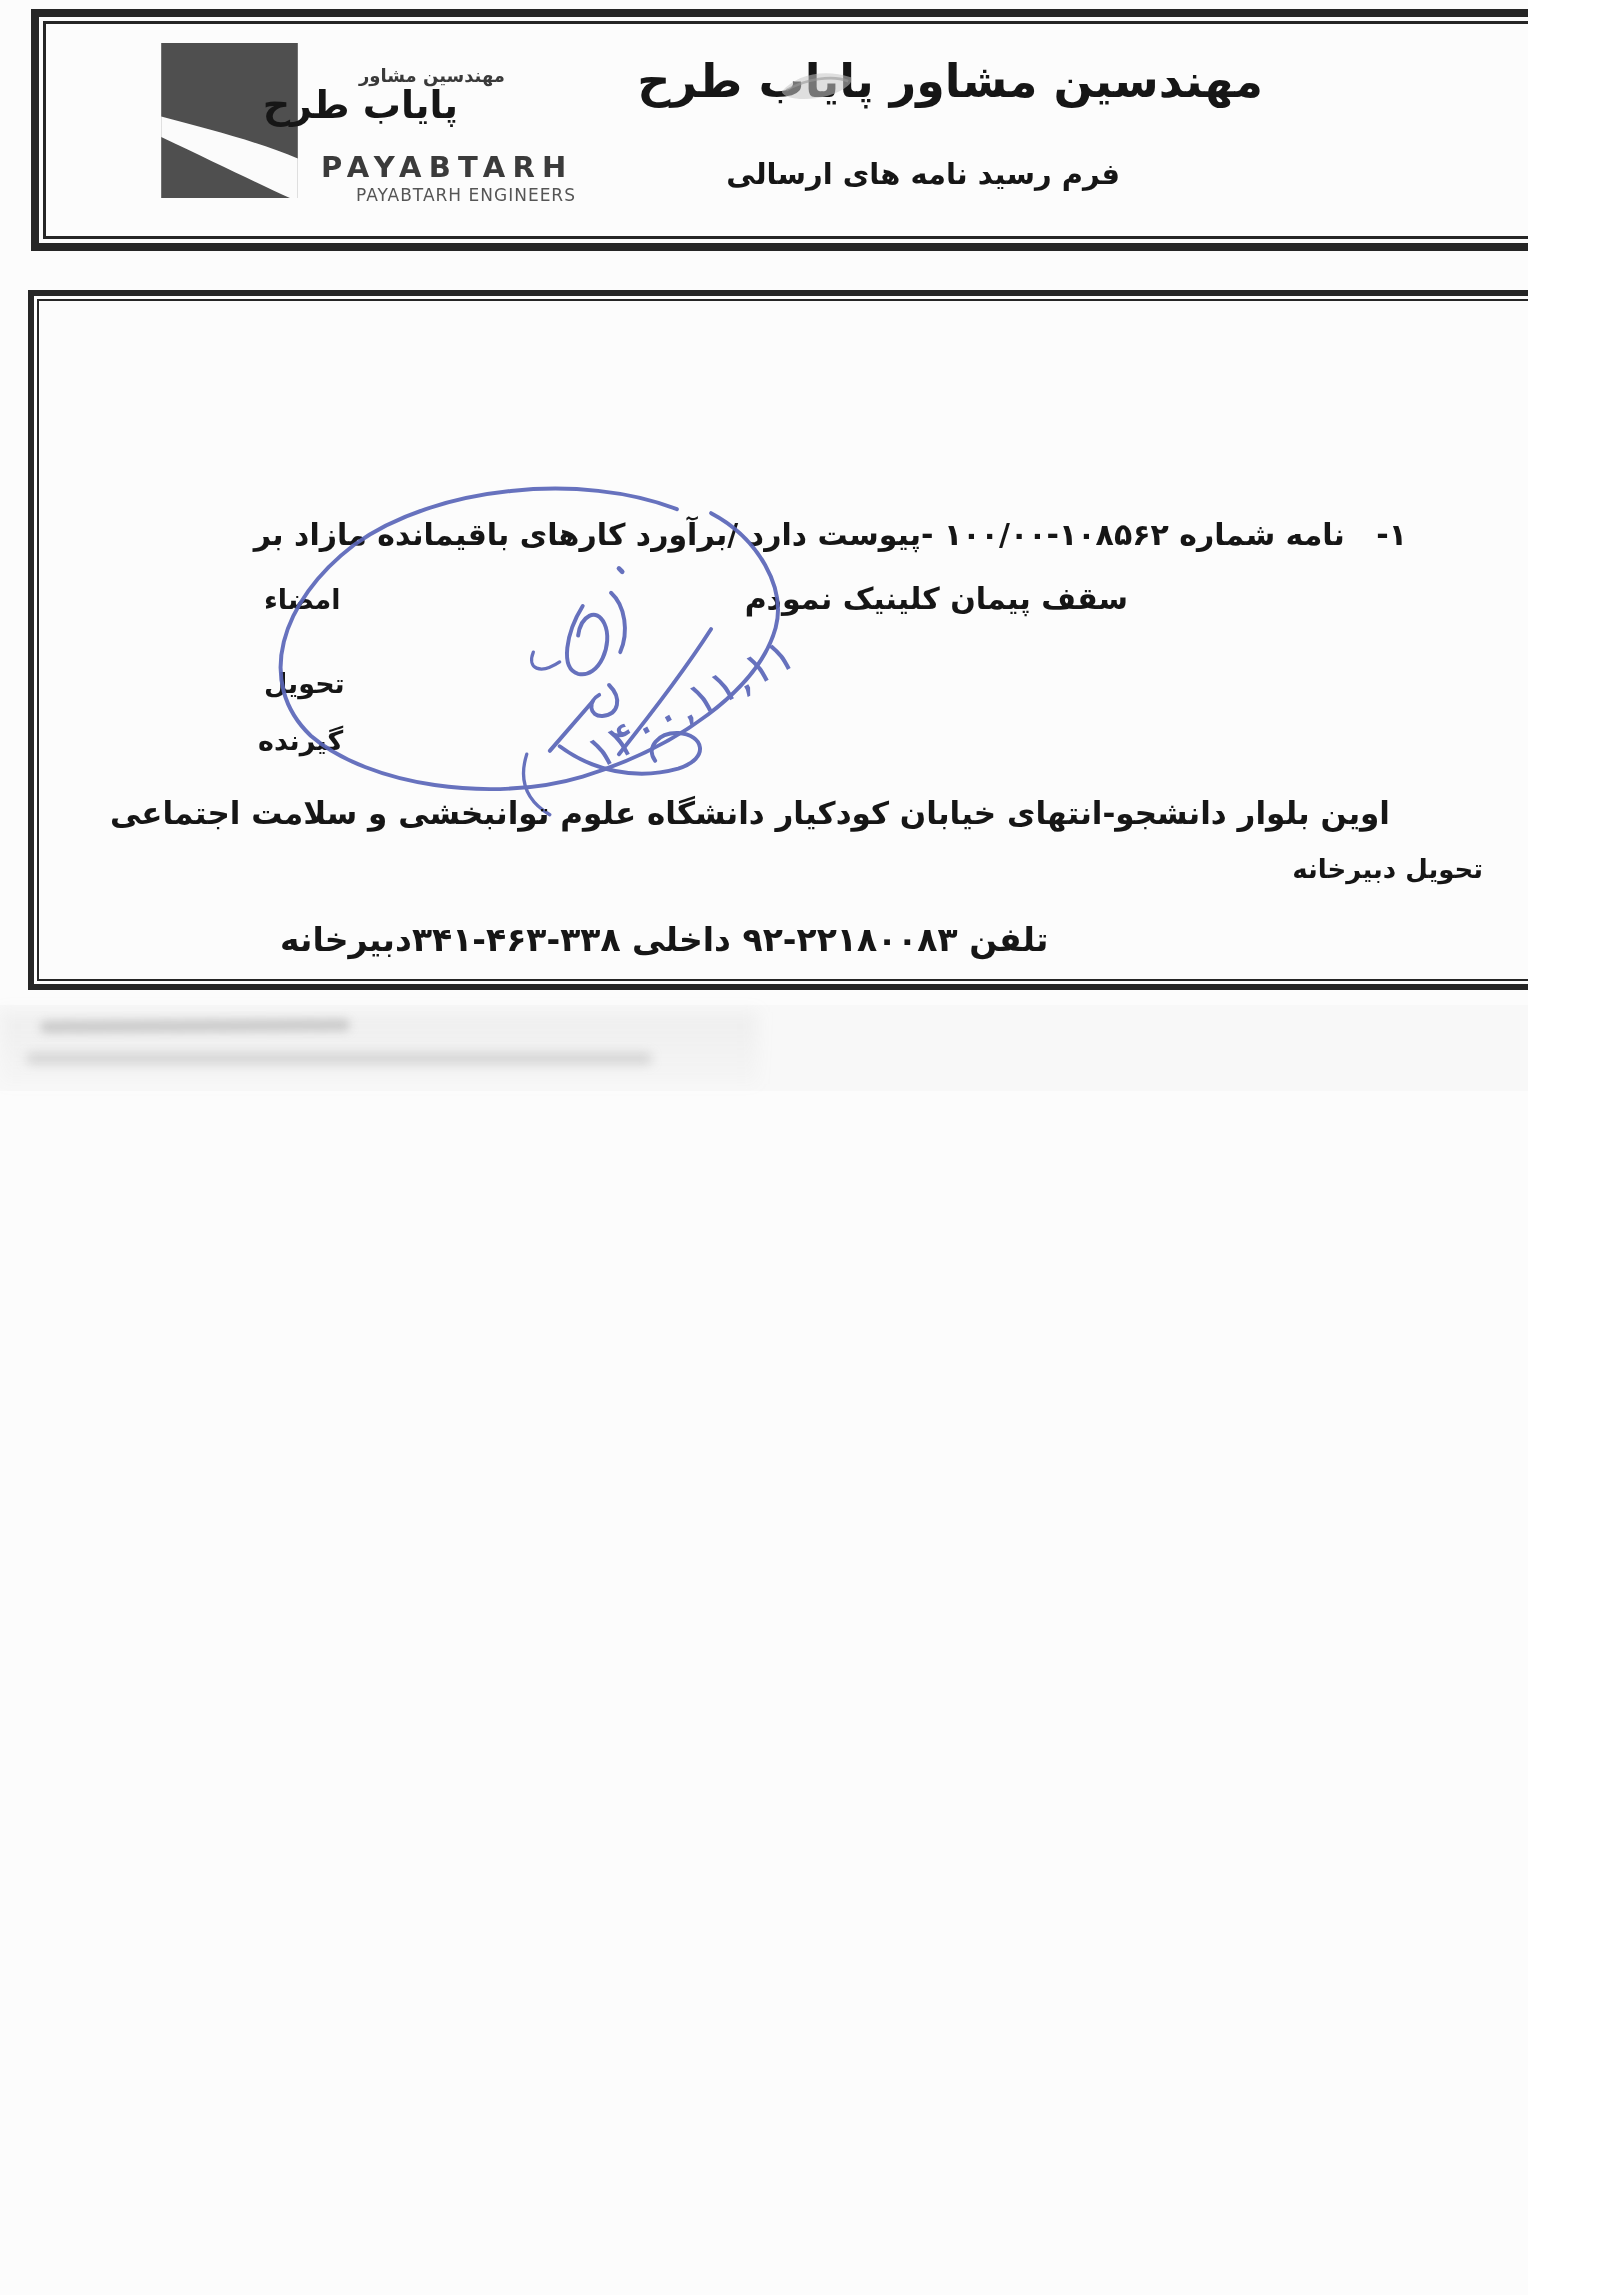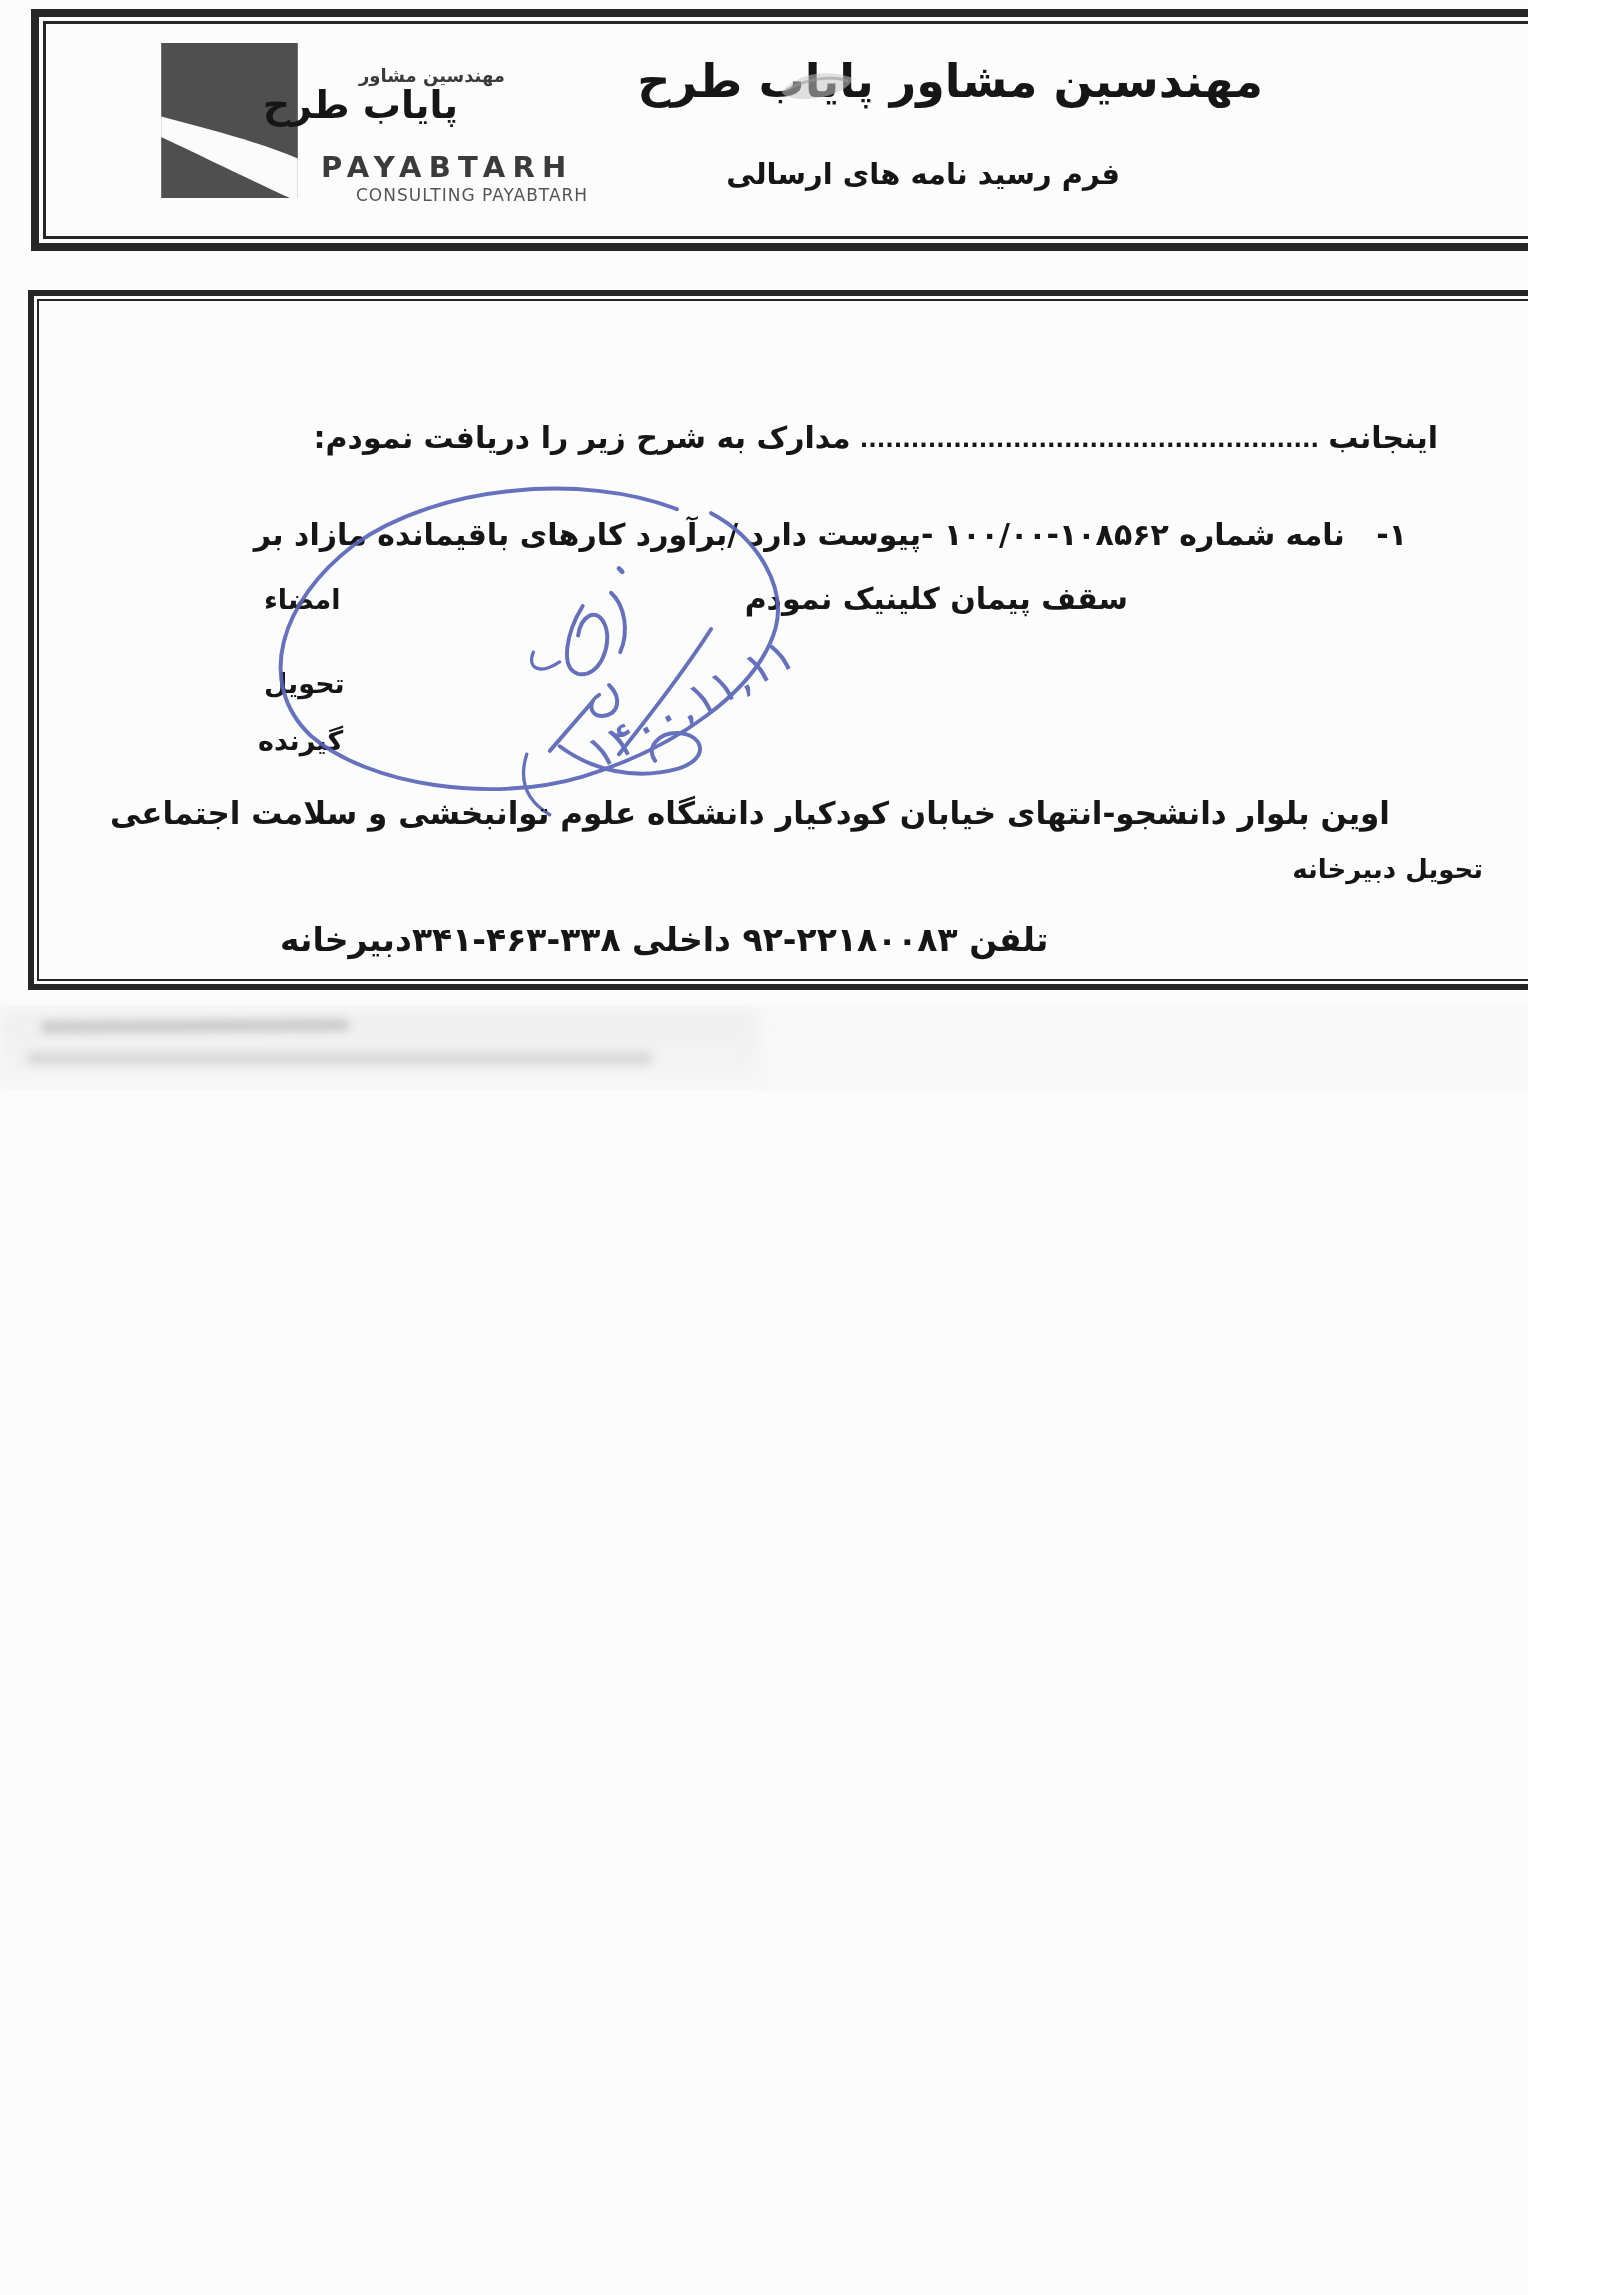--- a/index.html
+++ b/index.html
@@ -46,39 +46,36 @@
   </div>
 
   <svg class="artifact" style="left:161px;top:43px;" width="137" height="155" viewBox="0 0 208 236" aria-hidden="true">
     <rect x="0" y="0" width="208" height="236" fill="#4f4f4f"></rect>
     <path d="M0,112 L0,143 C 80,181 152,216 196,236 L208,236 L208,176 C 150,151 75,132 0,112 Z" fill="#fbfbfb"></path>
   </svg>
 
   <div class="txt fa b logo-tagline" style="right:1023px;top:65px;">مهندسین مشاور</div>
   <div class="txt fa b logo-name-fa" style="right:1070px;top:83px;text-align:center;">پایاب طرح</div>
   <div class="txt b logo-name-en" style="left:321px;top:150px;">PAYABTARH</div>
-  <div class="txt logo-sub-en" style="left:356px;top:185px;">CONSULTING PAYABTARH</div>
+  <div class="txt logo-sub-en" style="left:356px;top:185px;">PAYABTARH ENGINEERS</div>
 
   <div class="txt fa b header-title" style="right:265px;top:54px;">مهندسین مشاور پایاب طرح</div>
 
   <svg class="artifact" style="left:776px;top:63px;" width="87" height="47" viewBox="0 0 132 72" aria-hidden="true">
     <path d="M8,44 C30,18 72,8 114,22 C122,30 96,50 60,54 C35,57 12,54 8,44 Z" fill="#c6c6c6" opacity="0.55"></path>
     <path d="M15,42 C45,24 86,18 110,28" fill="none" stroke="#9a9a9a" stroke-width="4" opacity="0.6"></path>
   </svg>
 
   <div class="txt fa b header-subtitle" style="right:408px;top:157px;">فرم رسید نامه های ارسالی</div>
 
   <div class="box main" style="left:28px;top:290px;width:1530px;height:700px;">
     <div class="lining"></div>
   </div>
 
 
-  <div class="txt fa b undersigned" style="right:90px;top:420px;">
-    <span>اینجانب</span><span class="dots">......................................................</span><span>مدارک به شرح زیر را دریافت نمودم:</span>
-  </div>
 
   <div class="txt fa b item-line" style="right:121px;top:517px;">۱-&nbsp;&nbsp;&nbsp;نامه شماره ۱۰۸۵۶۲-۱۰۰/۰۰ -پیوست دارد /برآورد کارهای باقیمانده مازاد بر</div>
   <div class="txt fa b item-line" style="right:400px;top:581px;">سقف پیمان کلینیک نمودم</div>
 
   <div class="txt fa b side-label" style="left:264px;top:584px;">امضاء</div>
   <div class="txt fa b side-label" style="left:264px;top:668px;">تحویل</div>
   <div class="txt fa b side-label" style="left:258px;top:725px;">گیرنده</div>
 
   <svg class="artifact" style="left:250px;top:471px;" width="593" height="349" viewBox="0 0 900 530" aria-hidden="true">
     <g fill="none" stroke="#5a66b8" stroke-linecap="round" stroke-linejoin="round" opacity="0.92">

